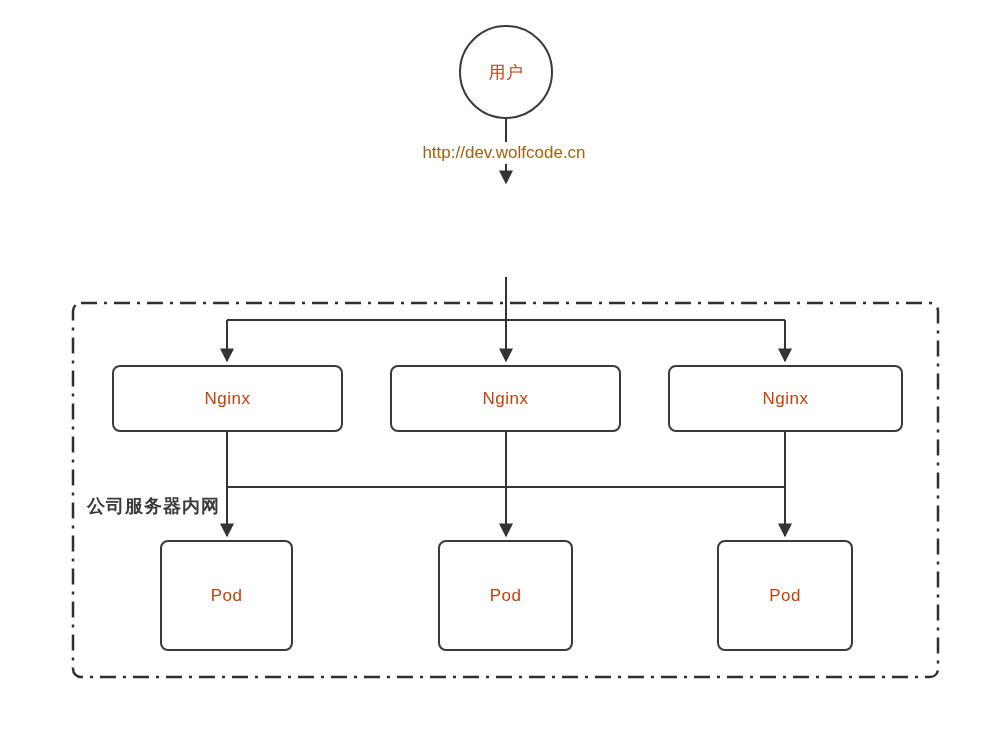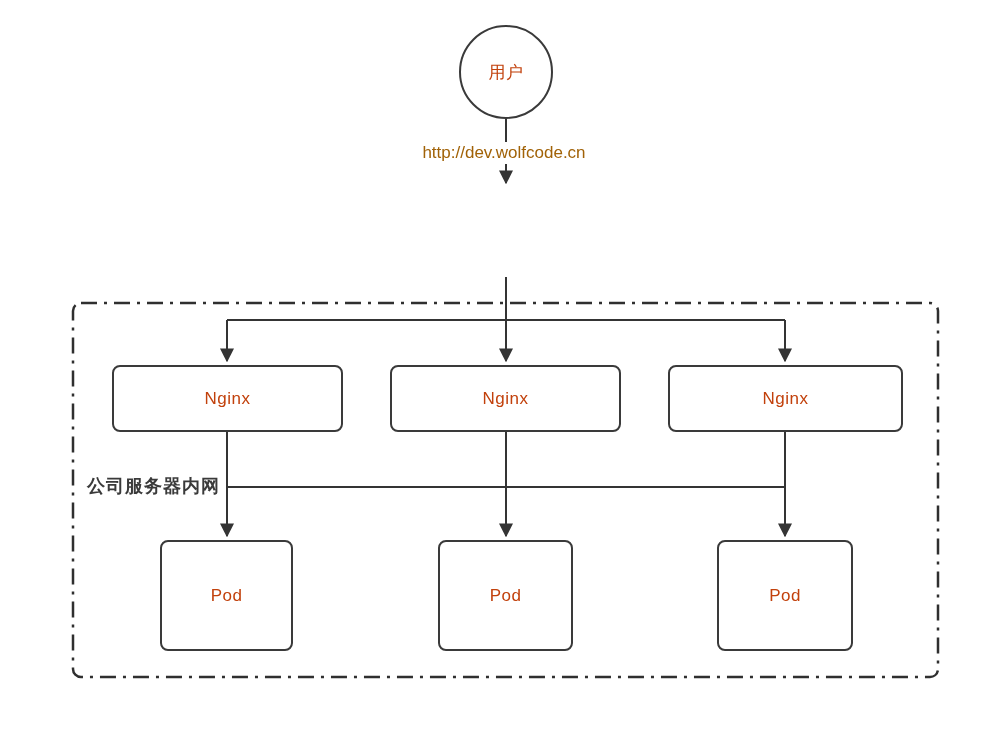--- a/index.html
+++ b/index.html
@@ -57,21 +57,21 @@
     left: 389px; top: 142px;
     width: 230px;
     text-align: center;
     font-size: 17px;
     color: #a16207;
     background: #ffffff;
     padding: 1px 0;
   }
   .intranet-label {
     position: absolute;
-    left: 87px; top: 474px;
+    left: 87px; top: 494px;
     font-size: 18px;
     font-weight: 600;
     color: #3a3a3a;
     letter-spacing: 1px;
   }
 </style>
 </head>
 <body>
 
 <div class="stage">

